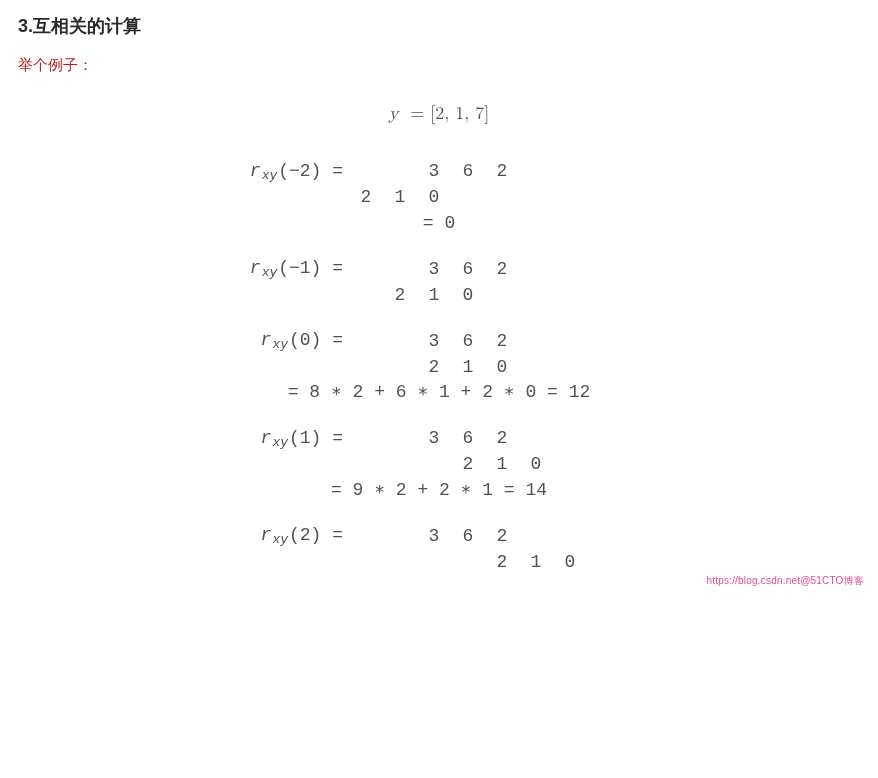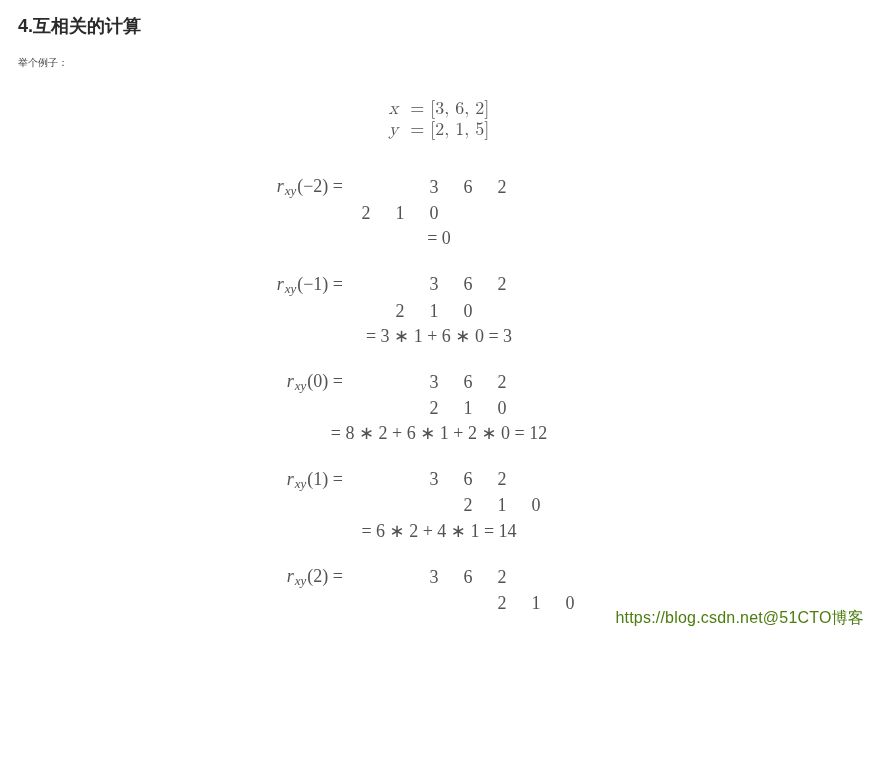--- a/index.html
+++ b/index.html
@@ -15,38 +15,38 @@
     box-sizing: border-box;
     position: relative;
   }
   h3.section-title {
     font-size: 18px;
     font-weight: 700;
     color: #2a2a2a;
     margin: 0 0 18px 0;
   }
   p.body-text {
-    font-size: 10px;
+    font-size: 15px;
     margin: 0 0 28px 0;
-    color: #404040;
+    color: #b91c1c;
   }
   .math-block {
     font-family: "Cambria Math", "STIXGeneral", "Latin Modern Math", Georgia, serif;
     font-size: 18px;
     color: #525252;
     text-align: center;
     line-height: 1.15;
     margin: 0 auto 36px auto;
   }
   .math-block .line { display: block; }
   .mi { font-style: italic; }
   .sub { font-size: 0.72em; font-style: italic; vertical-align: -0.22em; padding: 0 1px; }
 
   .calc-area {
-    font-family: Liberation Serif, serif;
+    font-family: Liberation Mono, monospace;
     font-size: 18px;
     color: #525252;
     width: 400px;
     margin: 12px auto 0 auto;
     line-height: 1.3;
   }
   .grp { margin-bottom: 22px; }
   .grid {
     display: grid;
     grid-template-columns: 110px repeat(5, 34px);
@@ -56,42 +56,38 @@
   }
   .lbl { grid-column: 1; justify-self: end; padding-right: 6px; white-space: nowrap; }
   .result { text-align: center; margin-top: 2px; }
 
   
 
   .watermark {
     position: absolute;
     right: 14px;
     bottom: 10px;
-    font-size: 16px;
-    color: #4d7c0f;
+    font-size: 10px;
+    color: #ec4899;
     font-family: Arial, sans-serif;
     letter-spacing: 0.2px;
     pointer-events: none;
   }
 </style>
 </head>
 <body>
 
 <div class="page">
-  <h3 class="section-title">4.互相关的计算</h3>
+  <h3 class="section-title">3.互相关的计算</h3>
   <p class="body-text">举个例子：</p>
 
   <div class="math-block">
     <span class="line">
-      <span class="mi">x</span>
-      &nbsp;=&nbsp;<span>[3, 6, 2]</span>
-    </span>
-    <span class="line">
       <span class="mi">y</span>
-      &nbsp;=&nbsp;<span>[2, 1, 5]</span>
+      &nbsp;=&nbsp;<span>[2, 1, 7]</span>
     </span>
   </div>
 
 
   <div class="calc-area">
 
     <div class="grp">
       <div class="grid" style="grid-template-columns:110px 34px 34px 34px 34px 34px;">
         <span class="lbl">
           <span class="mi">r</span><span class="sub">xy</span>(<span>−2</span>) =
@@ -120,21 +116,20 @@
         <span style="grid-column:4;">3</span>
         <span style="grid-column:5;">6</span>
         <span style="grid-column:6;">2</span>
 
         <span style="grid-column:1;"></span>
         <span style="grid-column:2;"></span>
         <span style="grid-column:3;">2</span>
         <span style="grid-column:4;">1</span>
         <span style="grid-column:5;">0</span>
       </div>
-      <div class="result">= 3 ∗ 1 + 6 ∗ 0 = 3</div>
     </div>
 
     <div class="grp">
       <div class="grid" style="grid-template-columns:110px 34px 34px 34px 34px 34px;">
         <span class="lbl">
           <span class="mi">r</span><span class="sub">xy</span>(<span>0</span>) =
         </span>
         <span style="grid-column:2;"></span>
         <span style="grid-column:3;"></span>
         <span style="grid-column:4;">3</span>
@@ -160,21 +155,21 @@
         <span style="grid-column:3;"></span>
         <span style="grid-column:4;">3</span>
         <span style="grid-column:5;">6</span>
         <span style="grid-column:6;">2</span>
 
         <span style="grid-column:1;"></span>
         <span style="grid-column:5;">2</span>
         <span style="grid-column:6;">1</span>
         <span style="grid-column:7;">0</span>
       </div>
-      <div class="result">= 6 ∗ 2 + 4 ∗ 1 = 14</div>
+      <div class="result">= 9 ∗ 2 + 2 ∗ 1 = 14</div>
     </div>
 
     <div class="grp" style="margin-bottom:6px;">
       <div class="grid" style="grid-template-columns:110px 34px 34px 34px 34px 34px 34px 34px;">
         <span class="lbl">
           <span class="mi">r</span><span class="sub">xy</span>(<span>2</span>) =
         </span>
         <span style="grid-column:2;"></span>
         <span style="grid-column:3;"></span>
         <span style="grid-column:4;">3</span>

